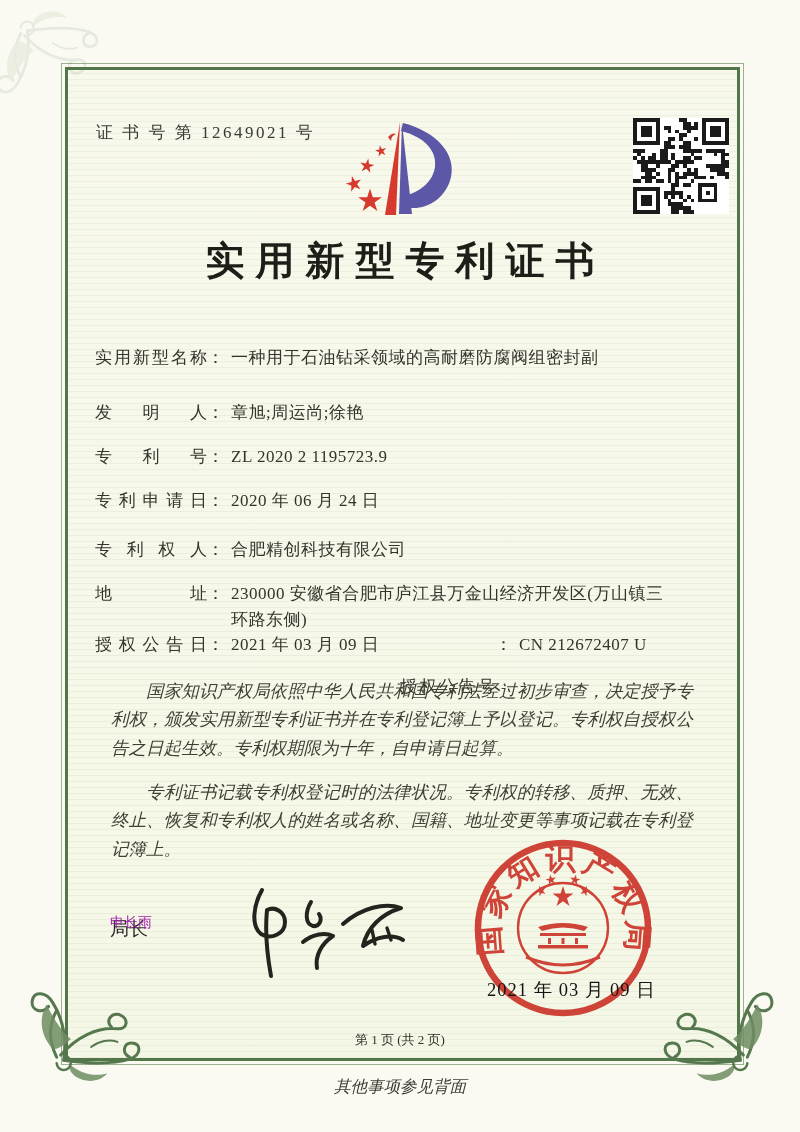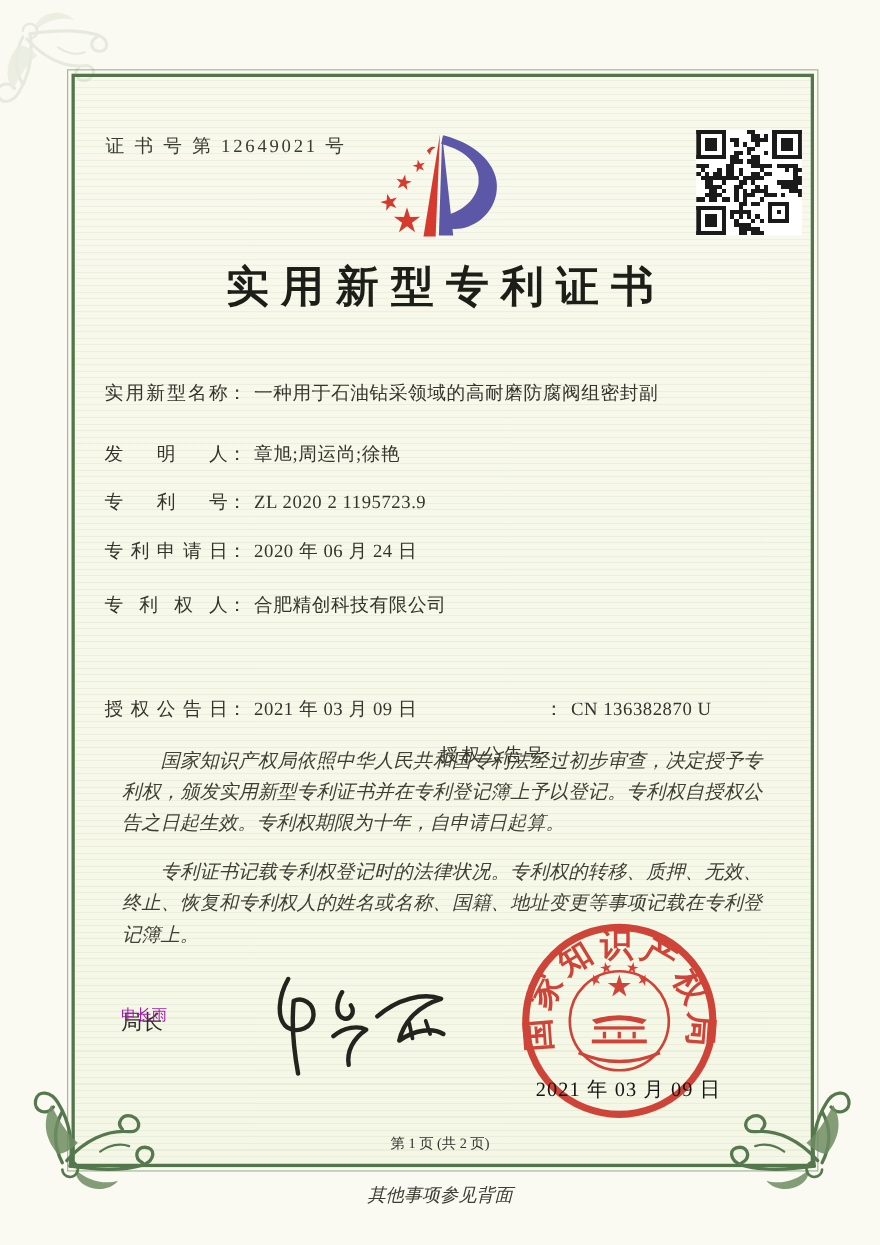--- a/index.html
+++ b/index.html
@@ -290,24 +290,27 @@
   </div>
   <div class="abs row" style="top:444px">
     <span class="lbl">专利号</span><span class="colon">：</span><span class="val">ZL 2020 2 1195723.9</span>
   </div>
   <div class="abs row" style="top:488px">
     <span class="lbl">专利申请日</span><span class="colon">：</span><span class="val">2020 年 06 月 24 日</span>
   </div>
   <div class="abs row" style="top:537px">
     <span class="lbl">专利权人</span><span class="colon">：</span><span class="val">合肥精创科技有限公司</span>
   </div>
+  <div class="abs row" style="top:581px">
+    <span class="lbl">地址</span><span class="colon">：</span><span class="val val-wrap">230000 安徽省合肥市庐江县万金山经济开发区(万山镇三环路东侧)</span>
+  </div>
   <div class="abs row" style="top:632px">
     <span class="lbl">授权公告日</span><span class="colon">：</span><span class="val">2021 年 03 月 09 日</span>
     <span class="pair2">
-      <span class="lbl">授权公告号</span><span class="colon">：</span><span class="val">CN 136382870 U</span>
+      <span class="lbl">授权公告号</span><span class="colon">：</span><span class="val">CN 212672407 U</span>
     </span>
   </div>
 
   <div class="abs paras">
     <p>国家知识产权局依照中华人民共和国专利法经过初步审查，决定授予专利权，颁发实用新型专利证书并在专利登记簿上予以登记。专利权自授权公告之日起生效。专利权期限为十年，自申请日起算。</p>
     <p>专利证书记载专利权登记时的法律状况。专利权的转移、质押、无效、终止、恢复和专利权人的姓名或名称、国籍、地址变更等事项记载在专利登记簿上。</p>
   </div>
 
   <div class="abs sig-role">局长</div>
   <div class="abs sig-name">申长雨</div>

